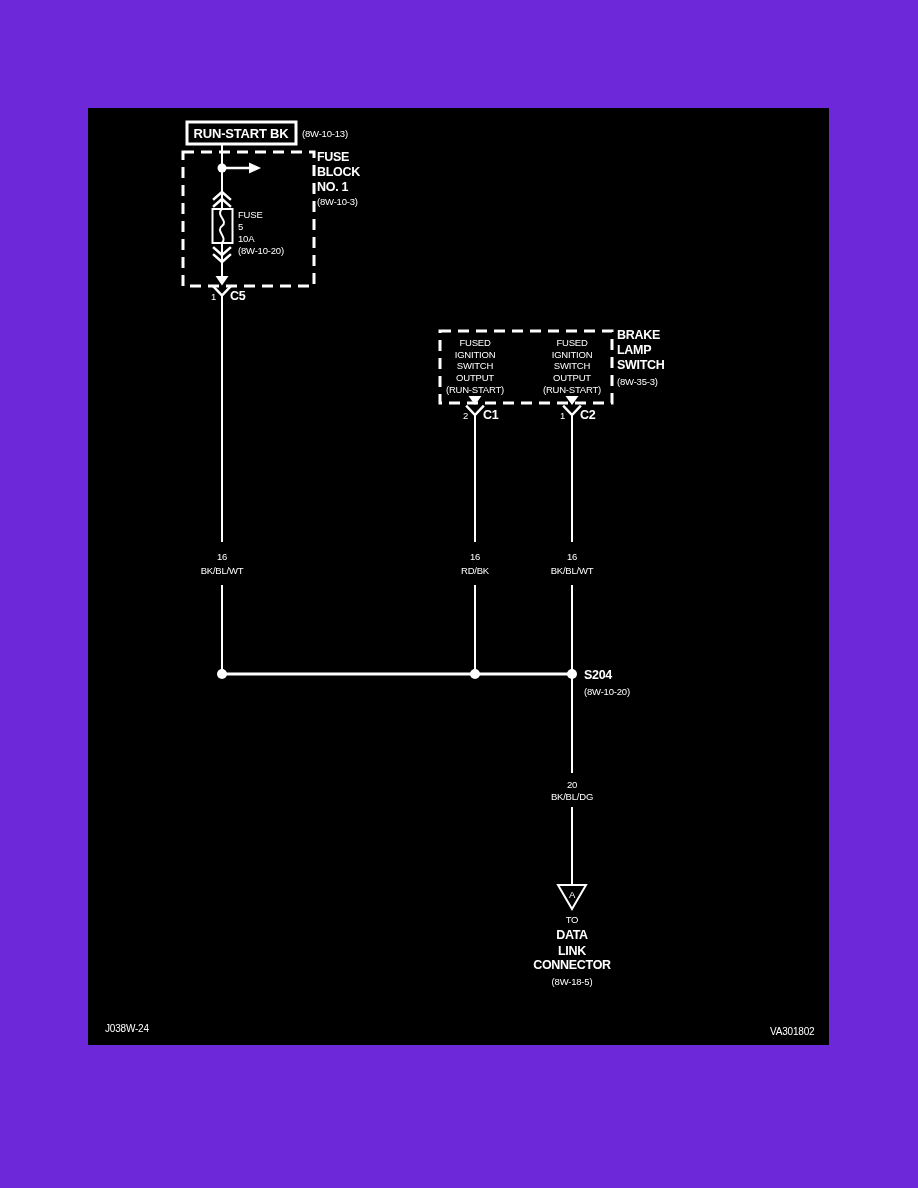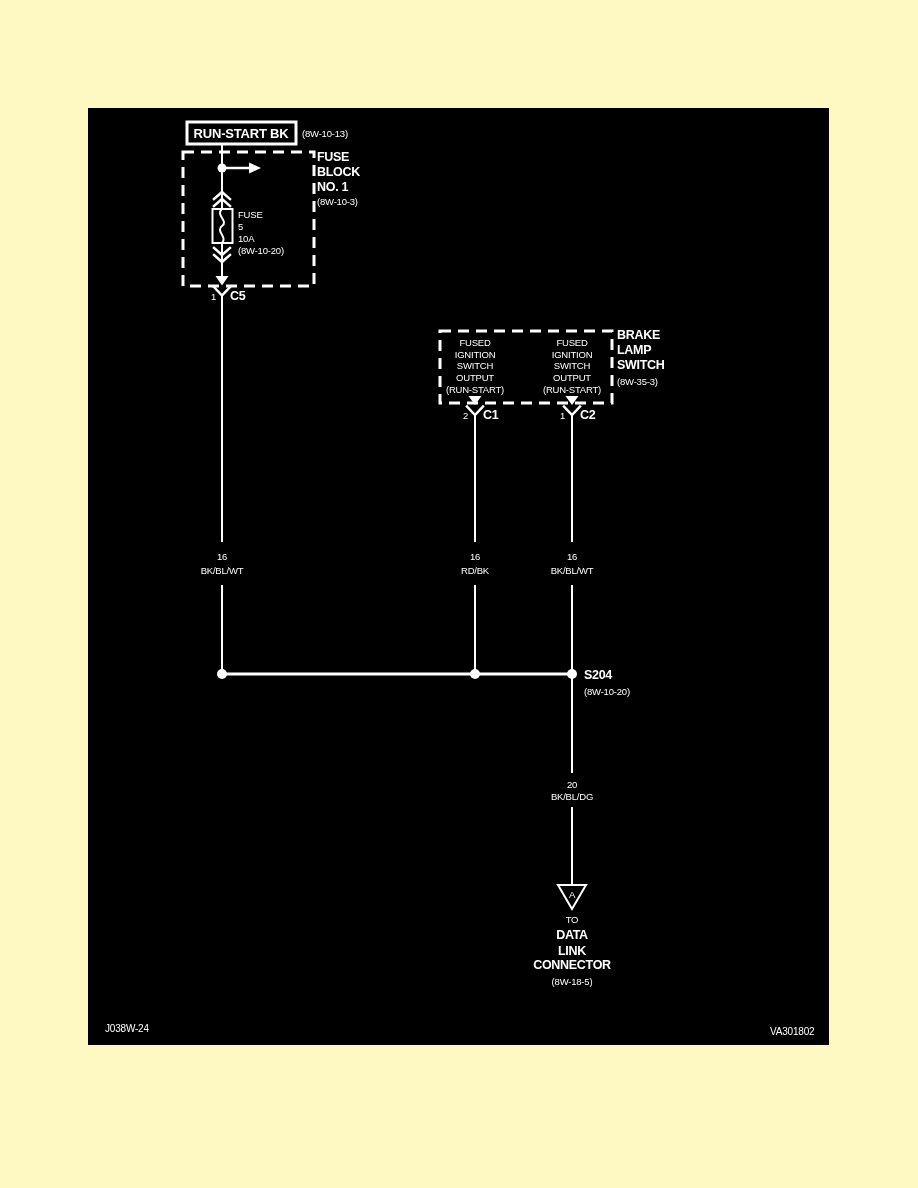--- a/index.html
+++ b/index.html
@@ -7,21 +7,21 @@
     padding: 0;
     background: #ffffff;
     width: 918px;
     height: 1188px;
     font-family: "Liberation Sans", sans-serif;
   }
   .page {
     position: relative;
     width: 918px;
     height: 1188px;
-    background: #fef9c3;
+    background: #6d28d9;
     overflow: hidden;
   }
   .canvas {
     position: absolute;
     left: 88px;
     top: 108px;
     width: 741px;
     height: 937px;
     background: #000000;
   }

